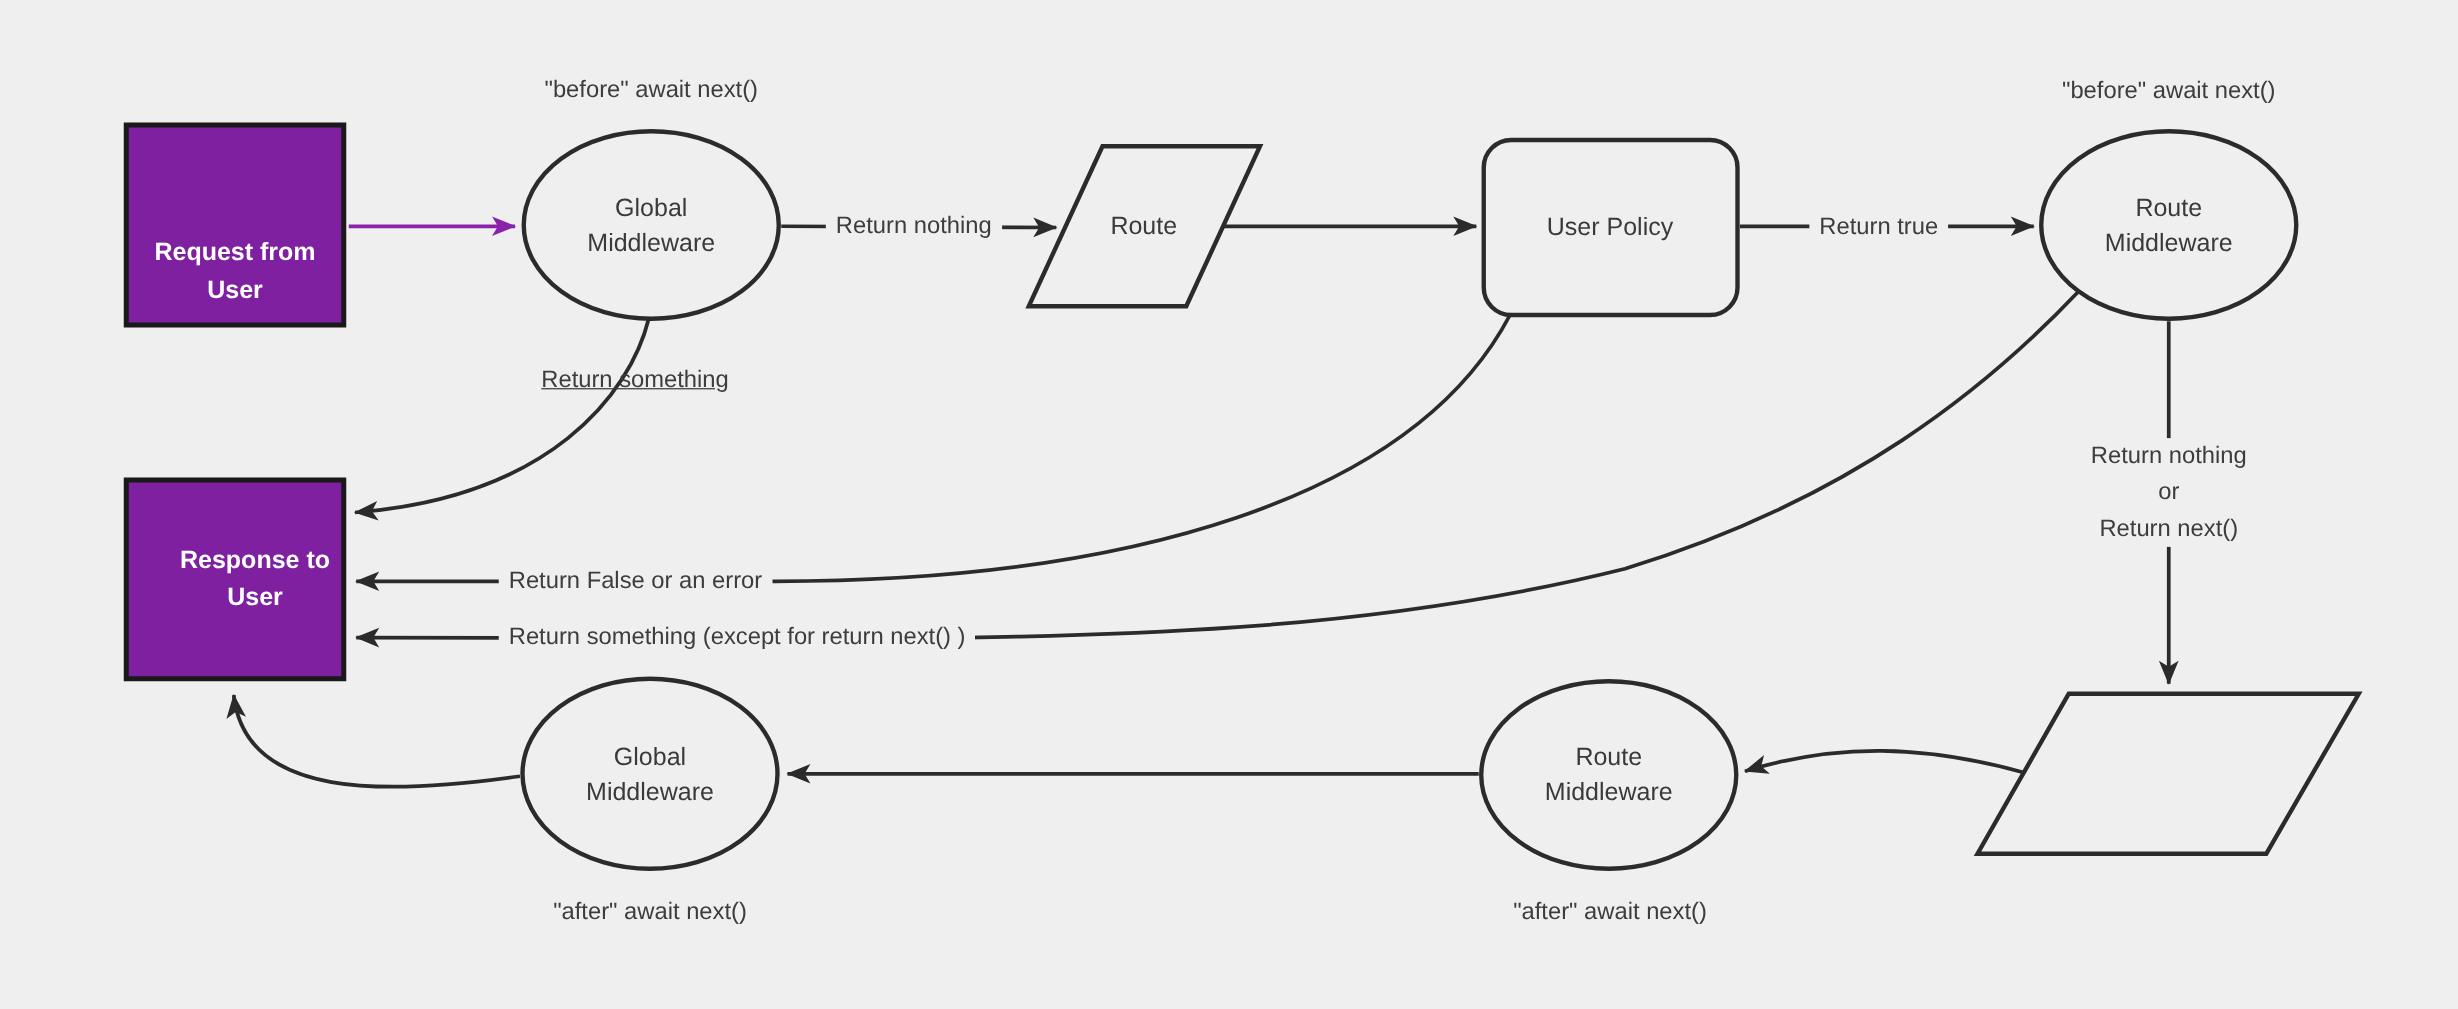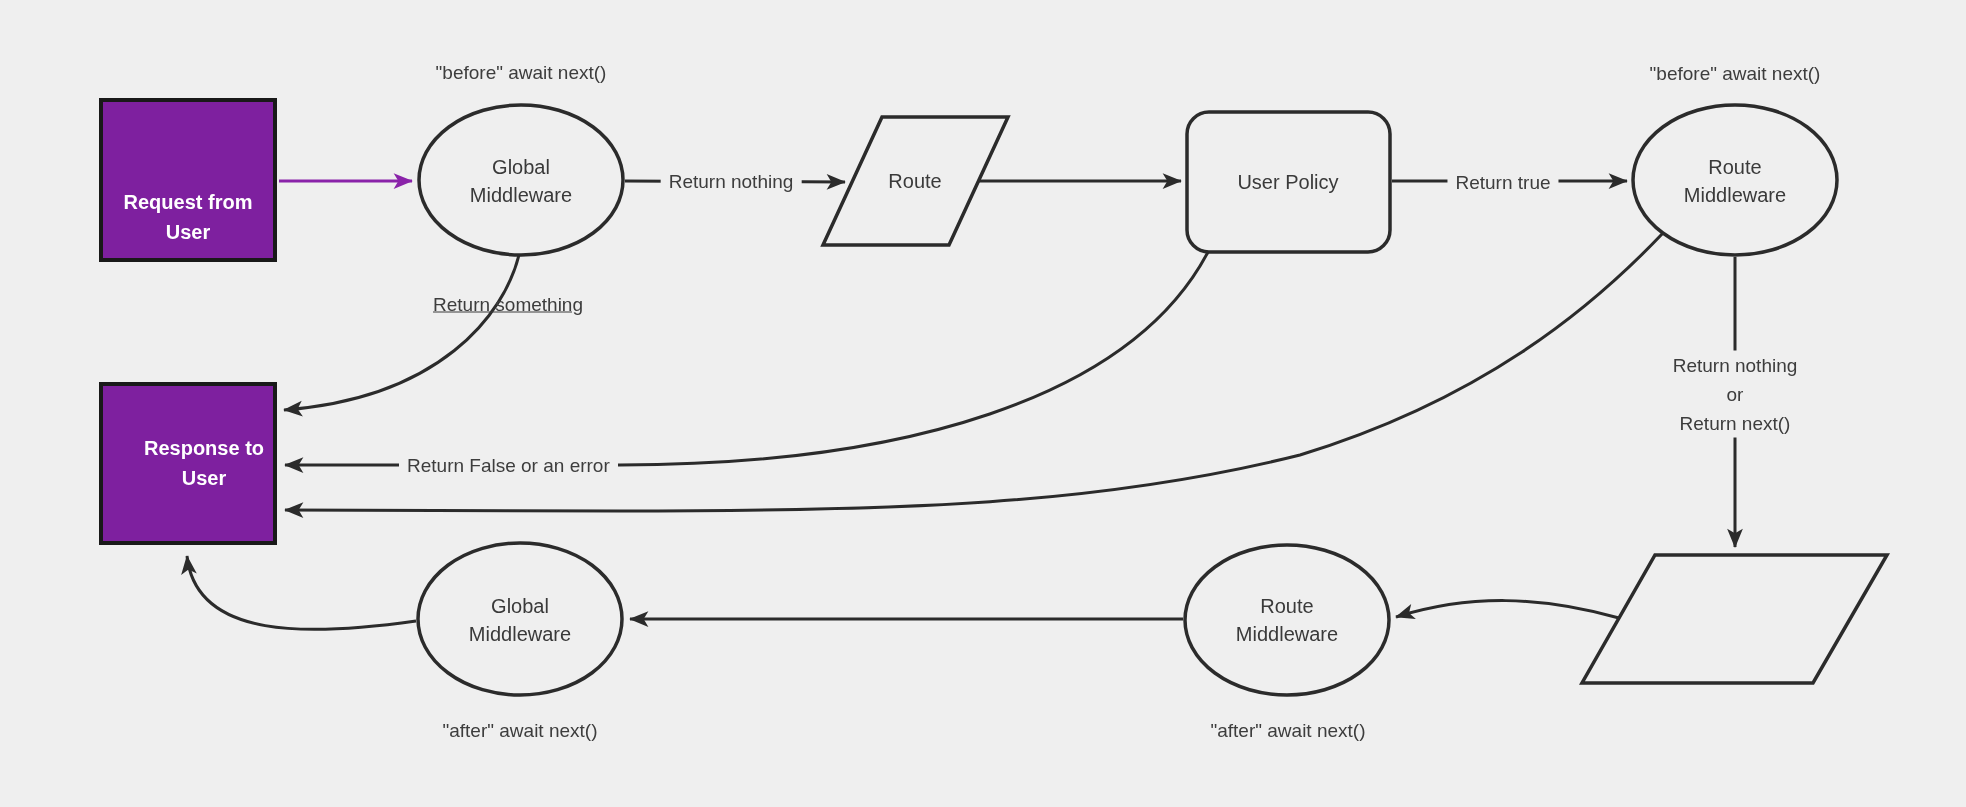--- a/index.html
+++ b/index.html
@@ -93,19 +93,20 @@
 Middleware</div>
   <div class="node-text" style="left:520px;top:620px;">Global
 Middleware</div>
 
   <div class="lbl" style="left:521px;top:72px;">"before" await next()</div>
   <div class="lbl" style="left:1735px;top:73px;">"before" await next()</div>
   <div class="lbl bg" style="left:731px;top:181px;">Return nothing</div>
   <div class="lbl bg" style="left:1503px;top:182px;">Return true</div>
   <div class="lbl" style="left:508px;top:304px;text-decoration:underline;">Return something</div>
   <div class="lbl bg left-anchored" style="left:399px;top:465px;">Return False or an error</div>
+  <div class="lbl bg left-anchored" style="left:399px;top:510px;">Return something (except for return next() )</div>
   <div class="lbl bg triple" style="left:1735px;top:394px;">Return nothing
 or
 Return next()</div>
   <div class="lbl" style="left:1288px;top:730px;">"after" await next()</div>
   <div class="lbl" style="left:520px;top:730px;">"after" await next()</div>
 
 </div>
 
 </body></html>

